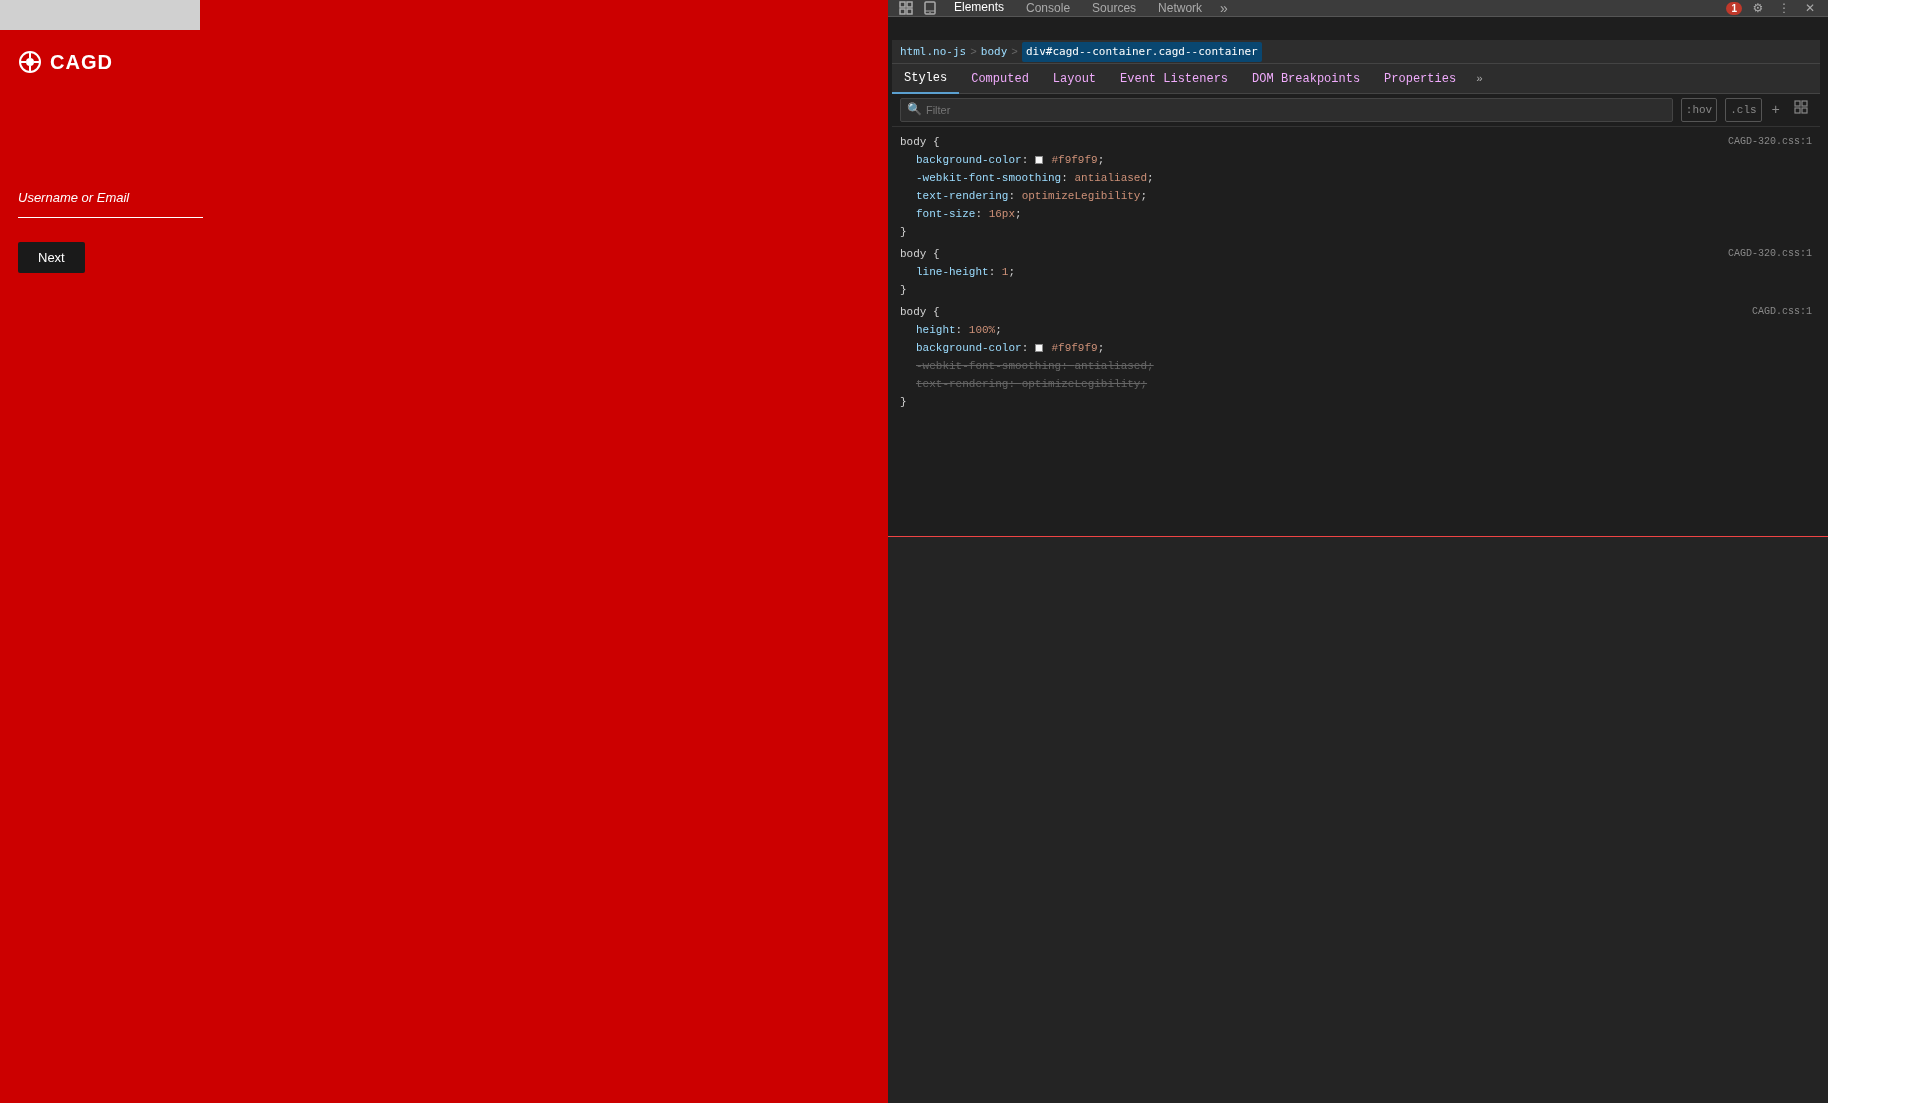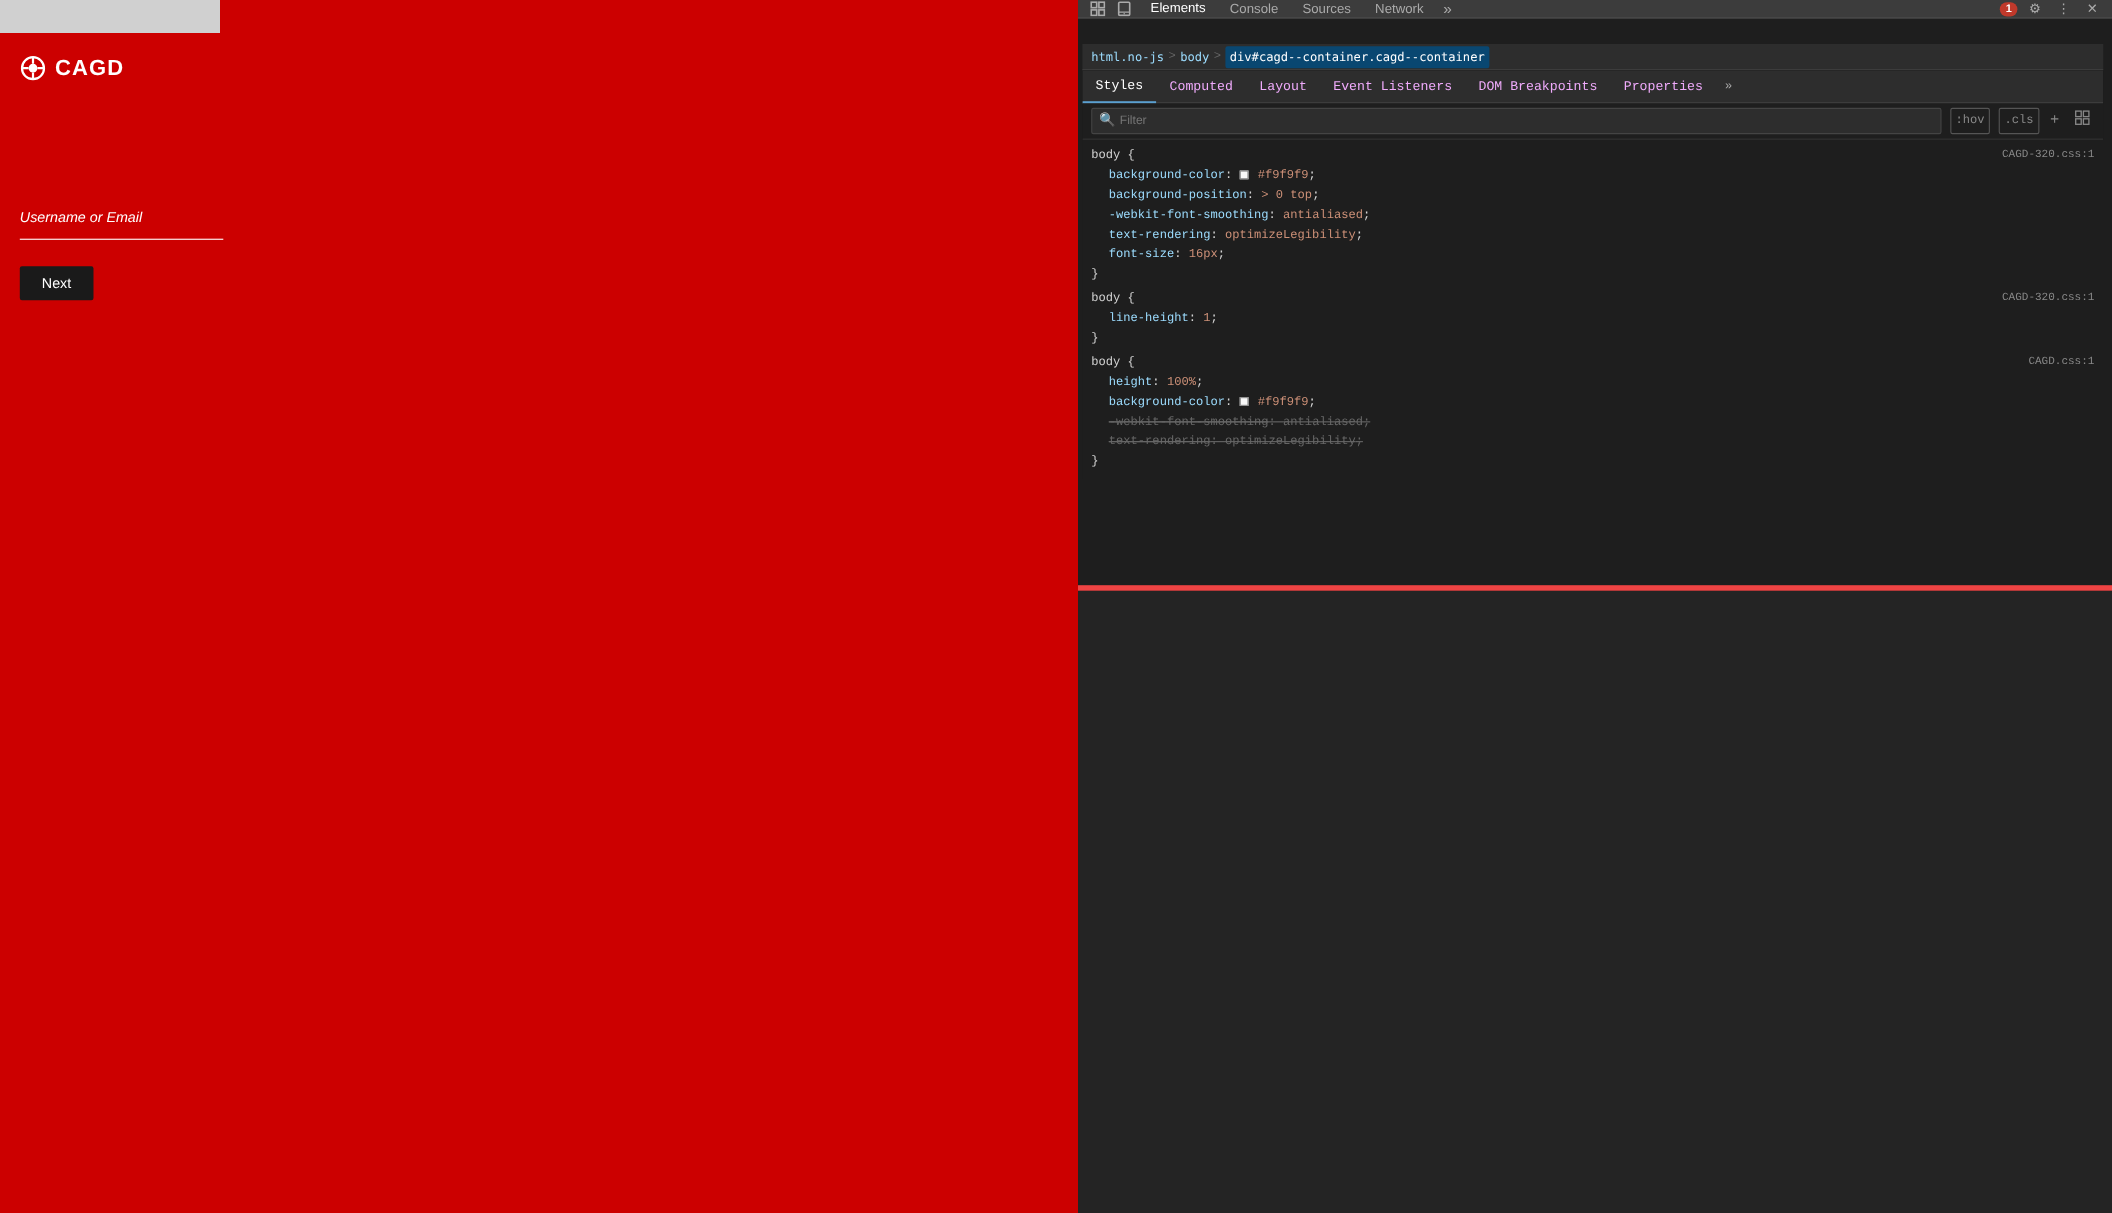--- a/index.html
+++ b/index.html
@@ -1,20 +1,20 @@
 <!DOCTYPE html>
 <html><head>
   <meta charset="utf-8">
   <style>
     * { margin: 0; padding: 0; box-sizing: border-box; }
     body { width: 1920px; height: 1103px; display: flex; font-family: Arial, sans-serif; overflow: hidden; }
 
     
     #left-panel {
-      width: 980px;
+      width: 888px;
       height: 1103px;
       background-color: #cc0000;
       position: relative;
       flex-shrink: 0;
     }
 
     
     #top-bar {
       width: 200px;
       height: 30px;
@@ -169,21 +169,21 @@
     
     #html-tree {
       background-color: #1e1e1e;
       flex: 0 0 520px;
       padding: 4px 0;
       overflow-y: auto;
       font-family: 'Consolas', 'Courier New', monospace;
       font-size: 11px;
       line-height: 18px;
       color: #d4d4d4;
-      border-bottom: 5px solid #ef4444;
+      border-bottom: 1px solid #ef4444;
     }
 
     .tree-line {
       padding: 1px 8px 1px 4px;
       white-space: nowrap;
       display: block;
     }
 
     .html-comment { color: #6a9955; }
 
@@ -496,24 +496,20 @@
         <div>
           <span class="css-selector">body {</span>
           <span class="css-file">CAGD-320.css:1</span>
         </div>
         <div class="css-indent">
           <span class="css-prop">background-color</span><span class="css-colon">: </span>
           <span class="css-color-swatch" style="background-color:#f9f9f9;"></span>
           <span class="css-value">#f9f9f9</span><span class="css-semi">;</span>
         </div>
         <div class="css-indent">
-          <span class="css-prop">background-position</span><span class="css-colon">: </span>
-          <span class="css-value">&gt; 0 top</span><span class="css-semi">;</span>
-        </div>
-        <div class="css-indent">
           <span class="css-prop">-webkit-font-smoothing</span><span class="css-colon">: </span>
           <span class="css-value">antialiased</span><span class="css-semi">;</span>
         </div>
         <div class="css-indent">
           <span class="css-prop">text-rendering</span><span class="css-colon">: </span>
           <span class="css-value">optimizeLegibility</span><span class="css-semi">;</span>
         </div>
         <div class="css-indent">
           <span class="css-prop">font-size</span><span class="css-colon">: </span>
           <span class="css-value">16px</span><span class="css-semi">;</span>

